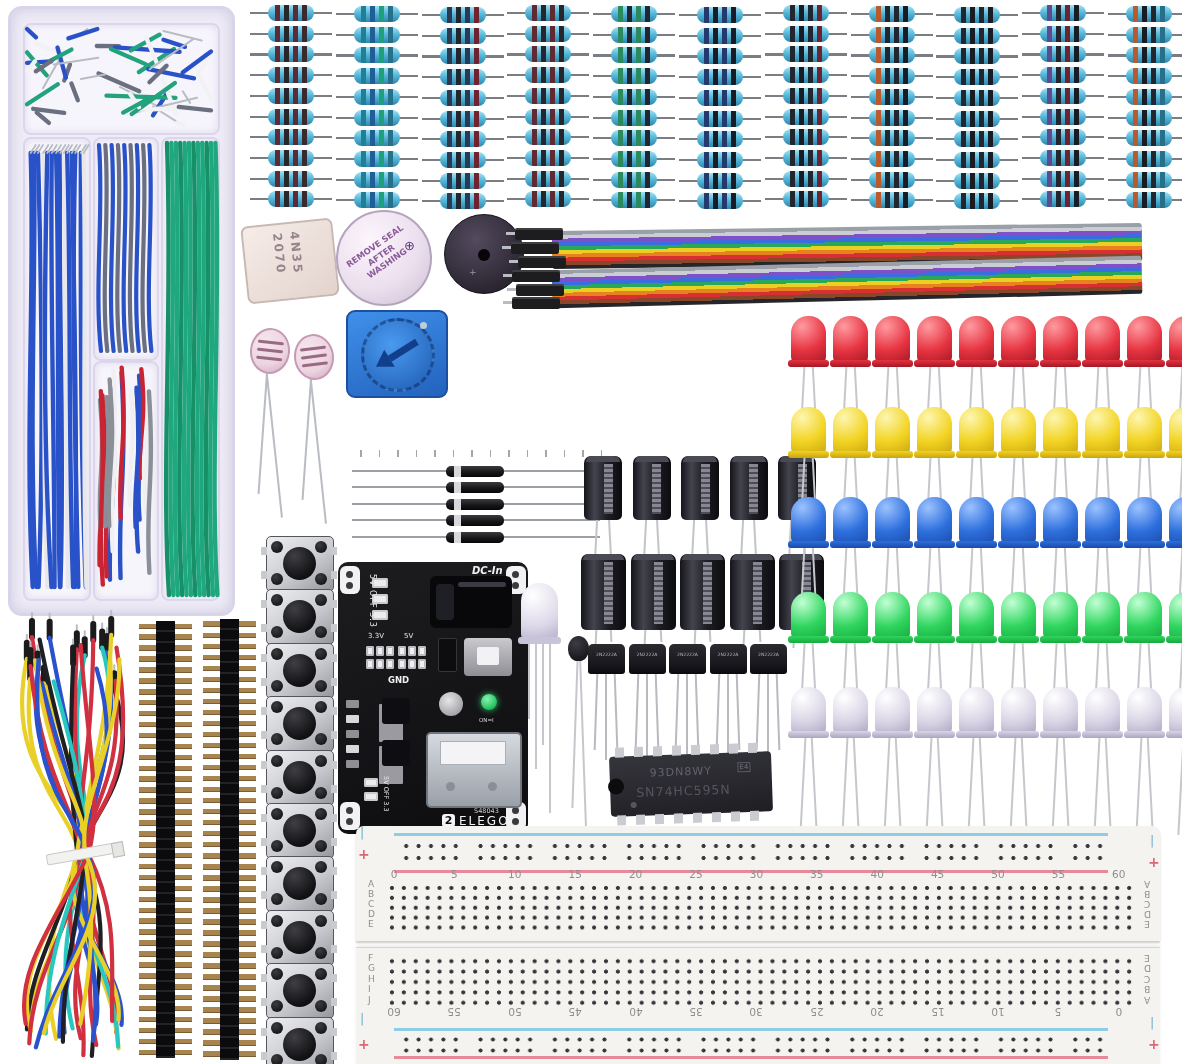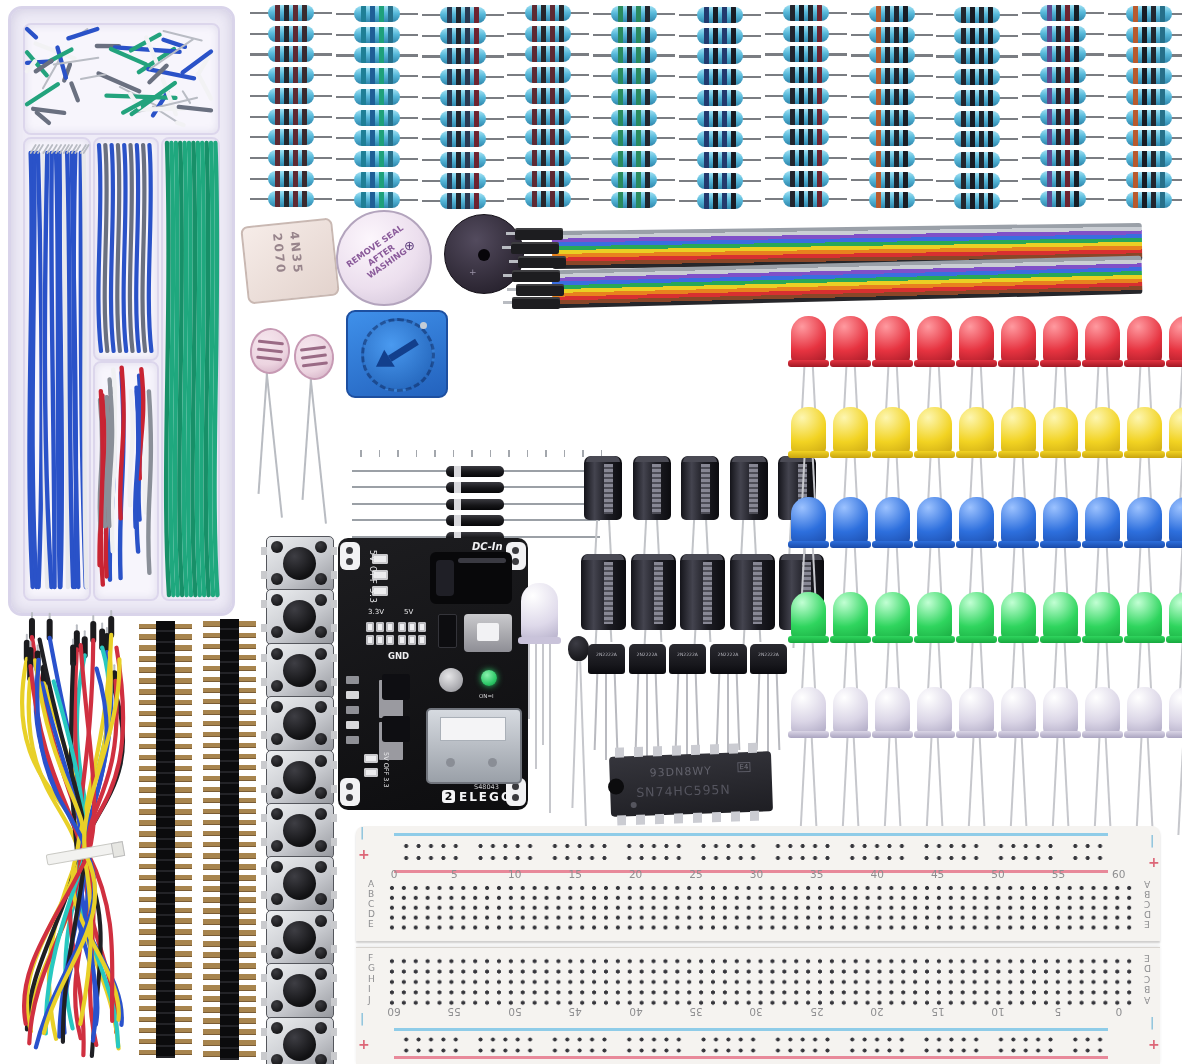--- a/index.html
+++ b/index.html
@@ -28,36 +28,36 @@
   #buzzerP{position:absolute;left:444px;top:214px;width:78px;height:78px;border-radius:50%;
            background:radial-gradient(circle at 40% 32%,#534b5e,#2e2835 68%,#1d1924);
            border:1px solid #141018}
   .buzzP-hole{position:absolute;left:33px;top:34px;width:12px;height:12px;border-radius:50%;
            background:#070509}
   .buzzP-mark{position:absolute;left:24px;top:52px;font-size:9px;color:#9a93a6}
 
   #pot{position:absolute;left:346px;top:310px;width:98px;height:84px;border-radius:9px;
        background:linear-gradient(160deg,#3f90ea,#2362bd);border:2px solid #1d4fa0}
 
-  #pm{position:absolute;left:338px;top:538px;width:190px;height:272px;border-radius:10px;
+  #pm{position:absolute;left:338px;top:562px;width:190px;height:272px;border-radius:10px;
       background:linear-gradient(160deg,#1d1d20,#0d0d0f)}
   .pm-sw-top{position:absolute;left:30px;top:12px;height:150px;font-size:8px;color:#e9e9eb;
       letter-spacing:1px;z-index:5}
   .pm-dc-in{position:absolute;left:134px;top:3px;font-size:10px;font-weight:bold;font-style:italic;
       color:#f0f0f2;z-index:5}
   .pm-v33{position:absolute;left:30px;top:70px;font-size:7px;color:#e9e9eb;z-index:5}
   .pm-v5{position:absolute;left:66px;top:70px;font-size:7px;color:#e9e9eb;z-index:5}
   .pm-gnd{position:absolute;left:50px;top:113px;font-size:8.5px;font-weight:bold;color:#f0f0f2;z-index:5}
   .pm-on{position:absolute;left:141px;top:155px;font-size:5.5px;color:#d8d8da;z-index:5}
   .pm-sw-bot{position:absolute;left:44px;top:214px;height:52px;font-size:6.5px;color:#e9e9eb;z-index:5}
   .pm-serial{position:absolute;left:136px;top:245px;font-size:6.5px;color:#cfcfd2;z-index:5}
   .pm-brand-glyph{position:absolute;left:104px;top:252px;width:13px;height:13px;background:#f4f4f6;
       color:#0c0c0e;font-size:11px;font-weight:bold;text-align:center;line-height:13px;
       border-radius:3px;z-index:5}
-  .pm-brand{position:absolute;left:121px;top:252px;font-size:12px;font-weight:bold;color:#f4f4f6;
+  .pm-brand{position:absolute;left:121px;top:252px;font-size:12px;font-weight:normal;color:#f4f4f6;
       letter-spacing:2px;z-index:5}
 
   #rgb{position:absolute;left:521px;top:583px;width:37px;height:180px}
   #therm{position:absolute;left:566px;top:636px;width:40px;height:175px}
 
   #ic{position:absolute;left:610px;top:754px;width:162px;height:60px;transform:rotate(-2deg);
       background:linear-gradient(175deg,#35353c,#1e1e23);border-radius:4px}
   .ic-l1{position:absolute;left:40px;top:11px;font-size:11px;color:#62626c;letter-spacing:1px;z-index:2}
   .ic-tag{position:absolute;left:128px;top:10px;font-size:7px;color:#72727c;border:1px solid #5a5a64;
       padding:0 1px;z-index:2}

